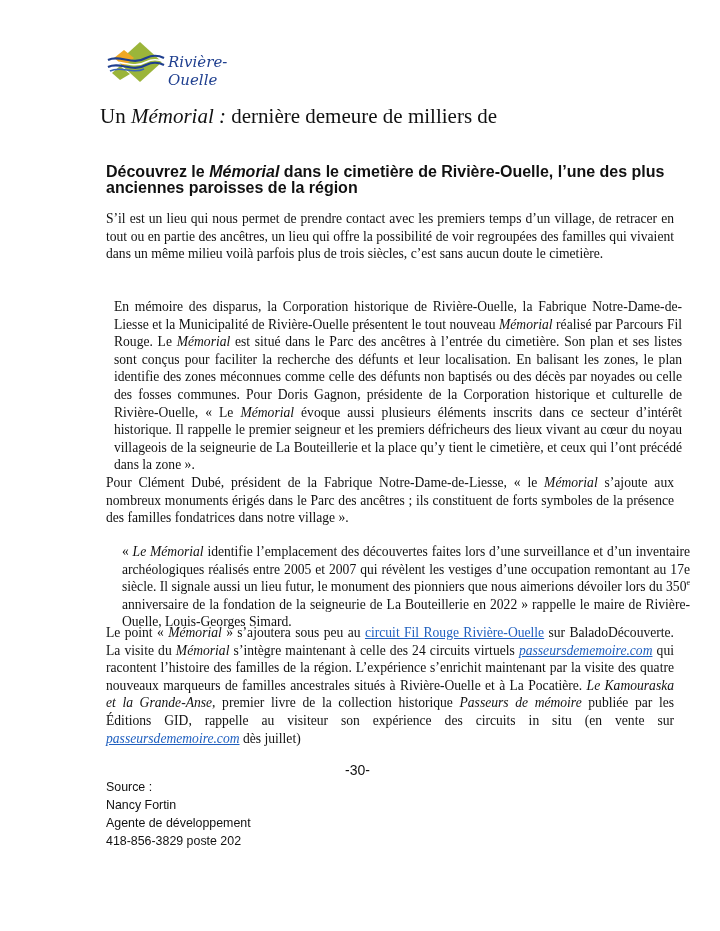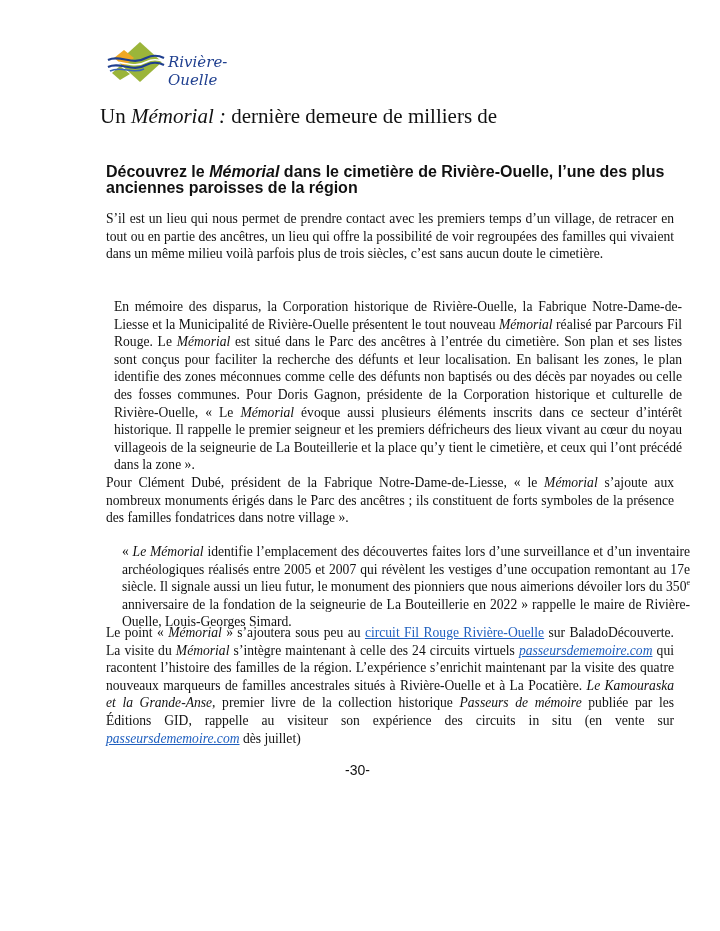--- a/index.html
+++ b/index.html
@@ -64,14 +64,20 @@
   <p class="body-text p4" style="margin:16px">
     <span>« </span><i>Le Mémorial</i><span> identifie l’emplacement des découvertes faites lors d’une surveillance et d’un inventaire archéologiques réalisés entre 2005 et 2007 qui révèlent les vestiges d’une occupation remontant au 17e siècle. Il signale aussi un lieu futur, le monument des pionniers que nous aimerions dévoiler lors du 350</span><sup>e</sup><span> anniversaire de la fondation de la seigneurie de La Bouteillerie en 2022 » rappelle le maire de Rivière-Ouelle, Louis-Georges Simard.</span>
   </p>
 
   <p class="body-text p5" style="margin:0">
     <span>Le point « </span><i>Mémorial</i><span> » s’ajoutera sous peu au </span><a class="link" href="#">circuit Fil Rouge Rivière-Ouelle</a><span> sur BaladoDécouverte. La visite du </span><i>Mémorial</i><span> s’intègre maintenant à celle des 24 circuits virtuels </span><a class="link italic" href="#">passeursdememoire.com</a><span> qui racontent l’histoire des familles de la région. L’expérience s’enrichit maintenant par la visite des quatre nouveaux marqueurs de familles ancestrales situés à Rivière-Ouelle et à La Pocatière. </span><i>Le Kamouraska et la Grande-Anse</i><span>, premier livre de la collection historique </span><i>Passeurs de mémoire</i><span> publiée par les Éditions GID, rappelle au visiteur son expérience des circuits in situ (en vente sur </span><a class="link italic" href="#">passeursdememoire.com</a><span> dès juillet)</span>
   </p>
 
   <div class="end-mark">-30-</div>
 
+  <div class="source">
+    <div>Source :</div>
+    <div>Nancy Fortin</div>
+    <div>Agente de développement</div>
+    <div>418-856-3829 poste 202</div>
+  </div>
 
 </div>
 
 </body></html>

